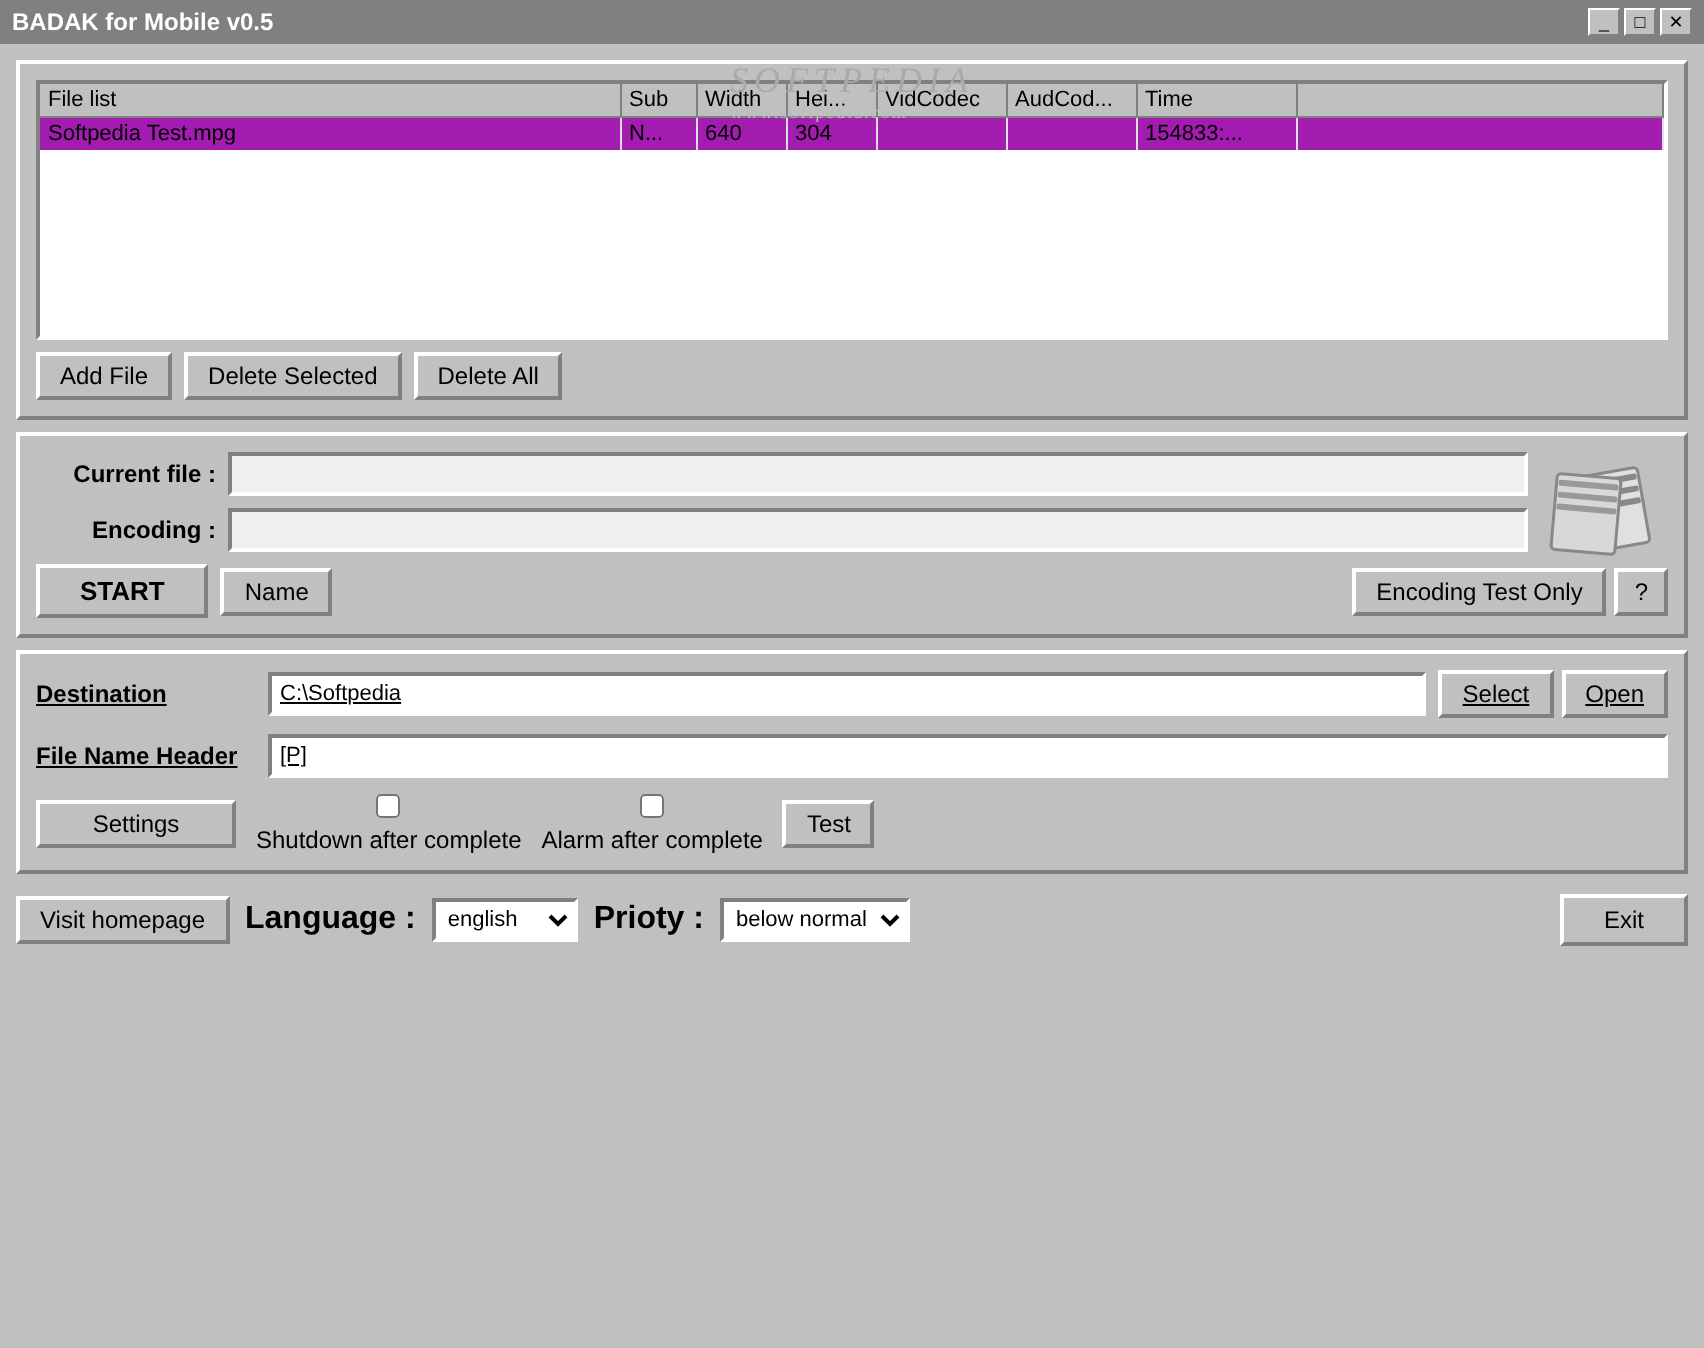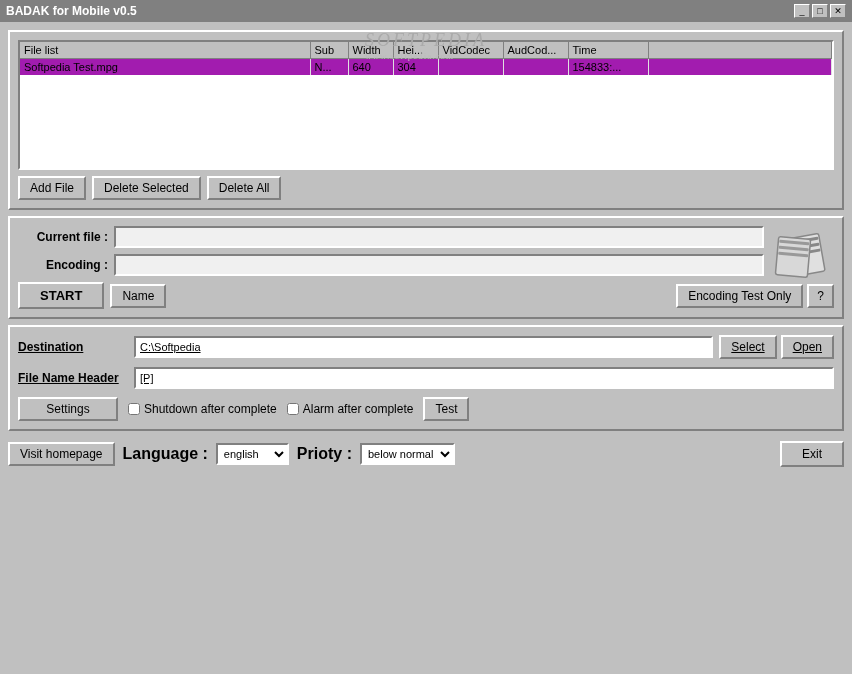--- a/index.html
+++ b/index.html
@@ -227,20 +227,21 @@
       align-items: center;
       gap: 10px;
       margin-top: 4px;
     }
 
     .checkbox-label {
       display: flex;
       align-items: center;
       gap: 4px;
       font-size: 12px;
+      flex-direction: column;
     }
     .checkbox-label input[type="checkbox"] {
       width: 12px;
       height: 12px;
     }
 
     
     .bottom-bar {
       display: flex;
       align-items: center;

